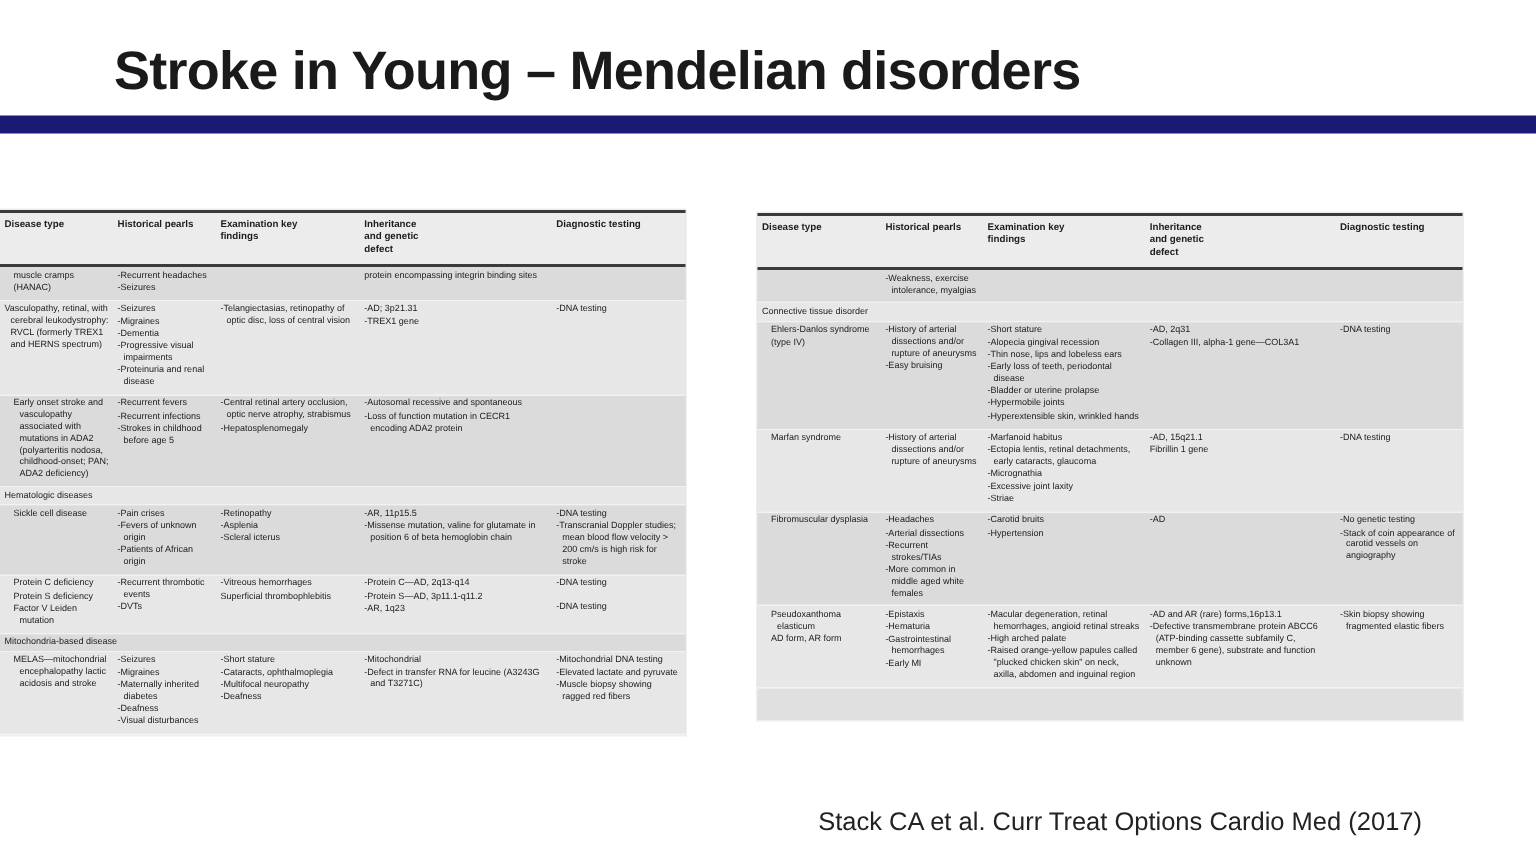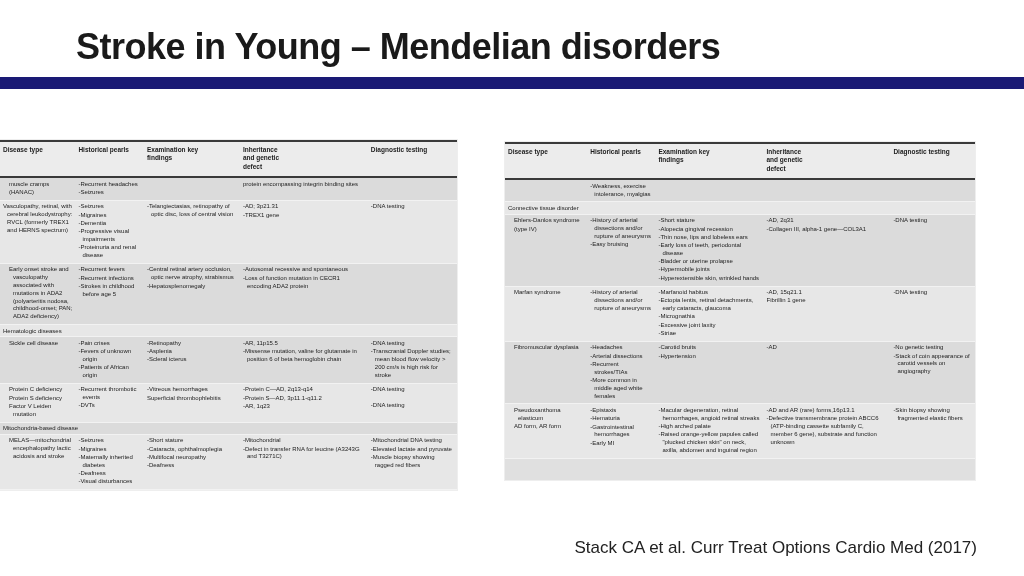--- a/index.html
+++ b/index.html
@@ -13,21 +13,21 @@
   .slide-title{
     position:absolute;left:76px;top:26px;
     font-size:36px;font-weight:700;color:#1a1a1a;
     letter-spacing:-0.5px;
   }
   .accent-bar{
     position:absolute;left:0;top:77px;width:1024px;height:12px;
     background:#1a1a75;
   }
   .citation{
-    position:absolute;right:47px;top:538px;
+    position:absolute;right:76px;top:538px;
     font-size:17px;color:#222222;
   }
   
   .gtable{
     position:absolute;
     background:#e0e0e0;
     border-top:2px solid #3a3a3a;
     font-size:6px;line-height:1.3;color:#1c1c1c;
     box-shadow:0 0 0 1px #eeeeee;
   }

